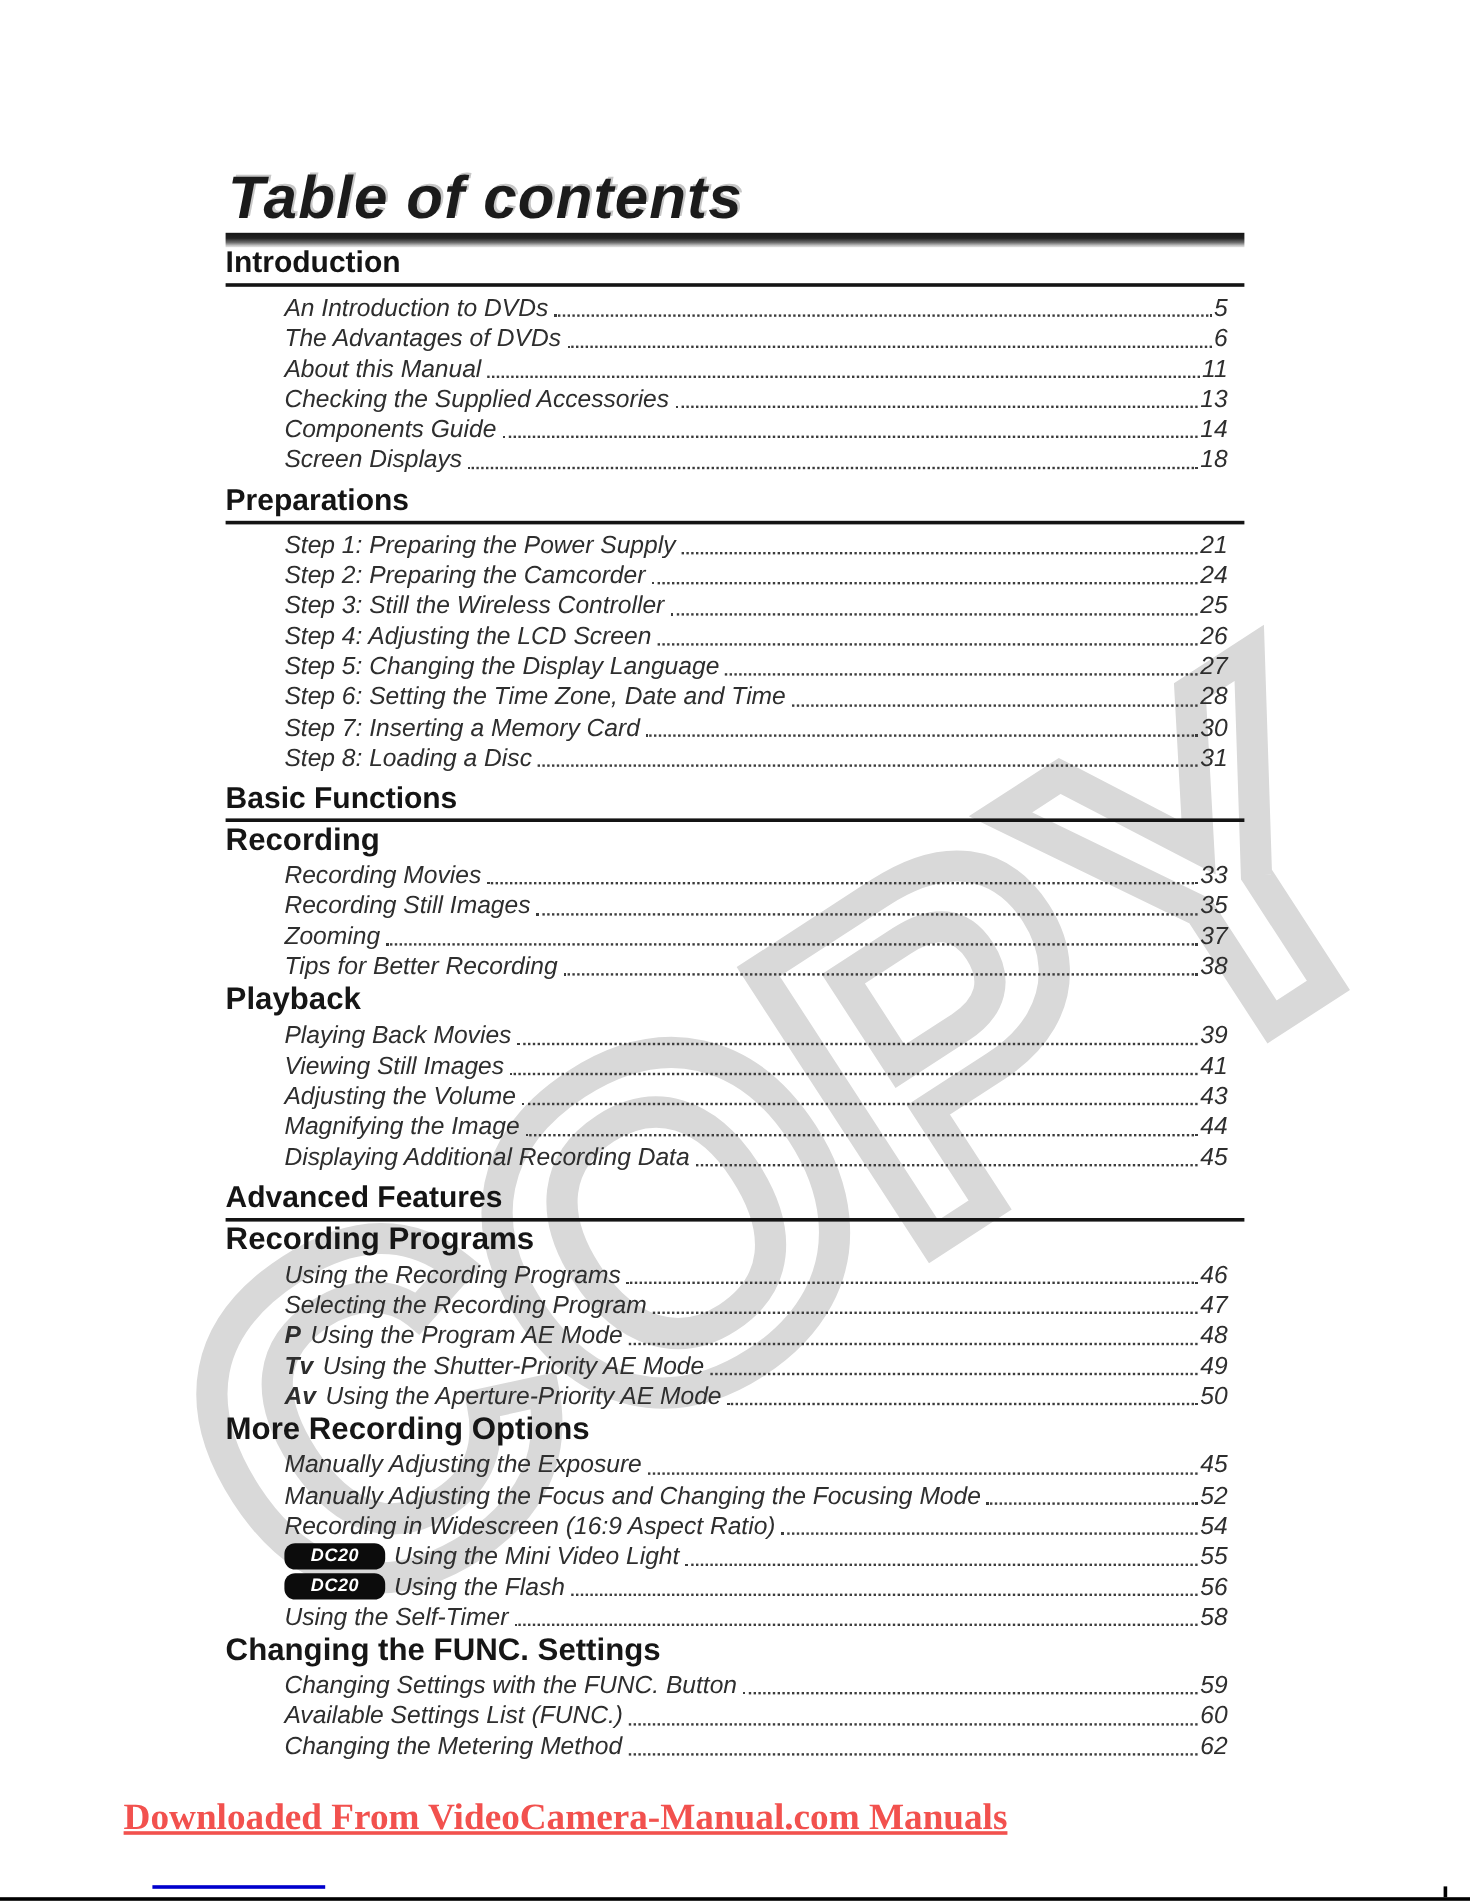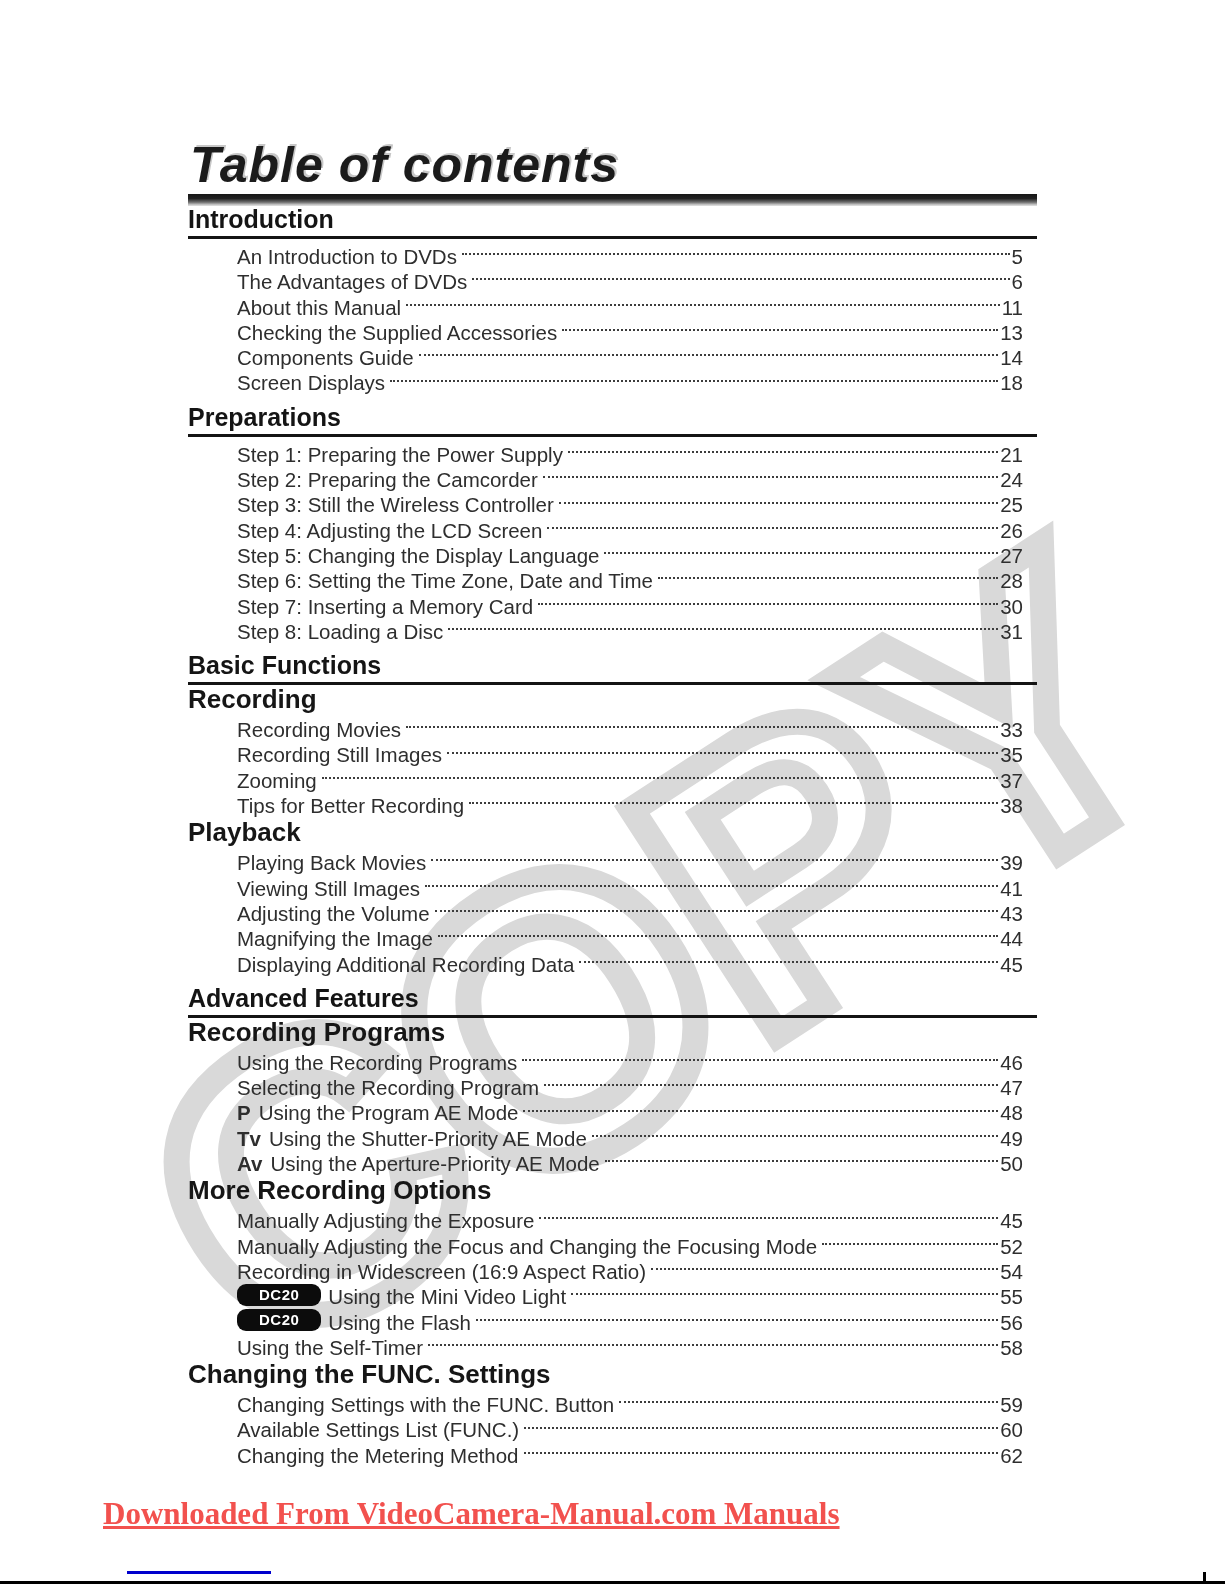--- a/index.html
+++ b/index.html
@@ -16,22 +16,22 @@
            font-style:italic;letter-spacing:1px;color:#1b1b1b;
            text-shadow:2px -2px 0 #c7c7c7;}
   .title-bar{height:12px;width:100%;
      background:linear-gradient(to bottom,#161616 0%,#222222 38%,#6e6e6e 68%,#c9c9c9 90%,#e3e3e3 100%);}
 
   .sec-title{margin-top:8px;font-size:25px;line-height:26px;font-weight:bold;color:#141414;
              padding-bottom:4px;border-bottom:3px solid #141414;}
   .sec:first-of-type .sec-title{margin-top:0;}
   .sub{margin-top:2px;font-size:26px;line-height:25px;font-weight:bold;color:#161616;}
   .rows{margin-top:5px;}
-  .row{display:flex;align-items:center;height:25.3px;padding-left:49px;padding-right:14px;
-       font-size:20.5px;line-height:25.3px;color:#2e2e2e;}
+  .row{display:flex;align-items:flex-end;height:25.3px;padding-left:49px;padding-right:14px;
+       font-size:20.5px;line-height:25.3px;color:#2e2e2e;font-style:italic;}
   .lead{flex:1;border-bottom:2.5px dotted #3c3c3c;margin:0 2px 5px 5px;min-width:12px;}
   .num{white-space:nowrap;}
   .badge{display:inline-block;background:#0c0c0c;color:#ffffff;font-weight:bold;
          font-size:15px;line-height:19px;padding:1px 22px 2px;border-radius:9px;
          margin-right:7px;letter-spacing:0.5px;transform:translateY(-2px);}
   .prefix{font-weight:bold;margin-right:8px;}
 
   .footer-link{position:absolute;left:103px;top:1496px;font-family:"Liberation Serif",serif;
                font-size:31px;color:#f2514e;text-decoration:underline;cursor:pointer;font-weight:bold;}
   .blue-line{position:absolute;left:127px;top:1571px;width:144px;height:2.5px;background:#0000cd;cursor:pointer;}

